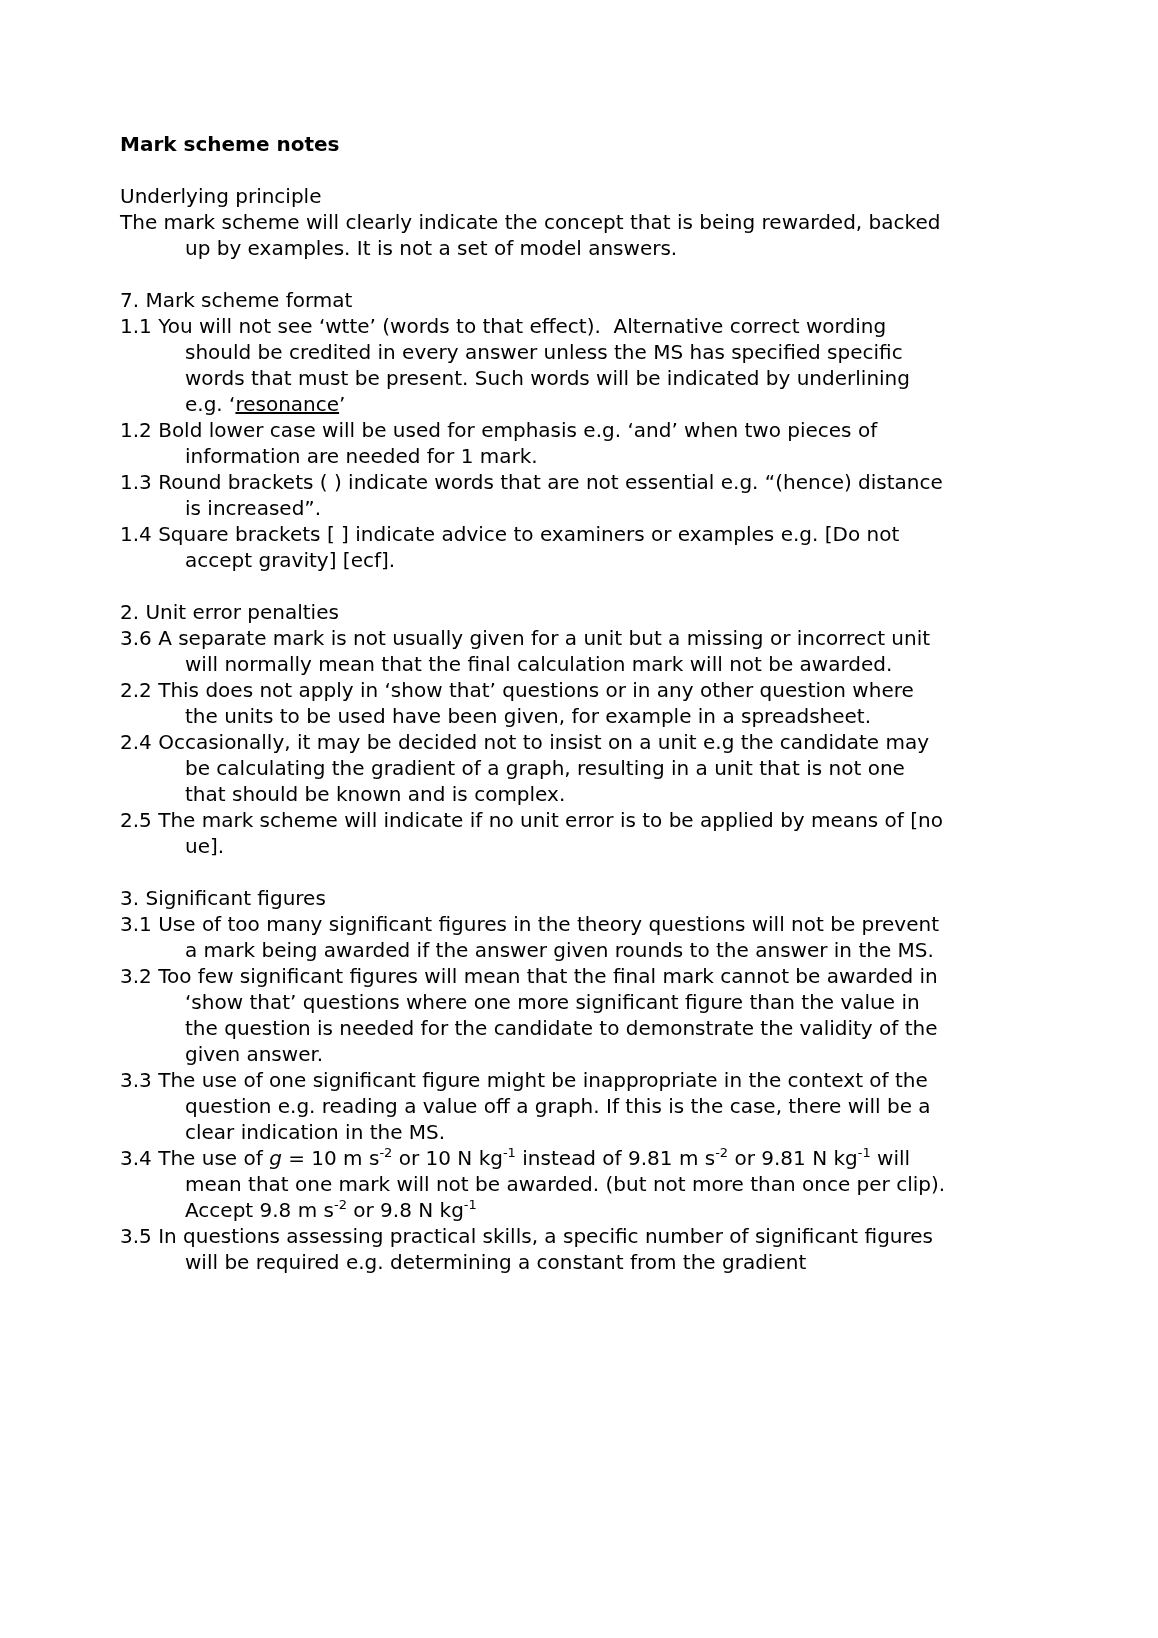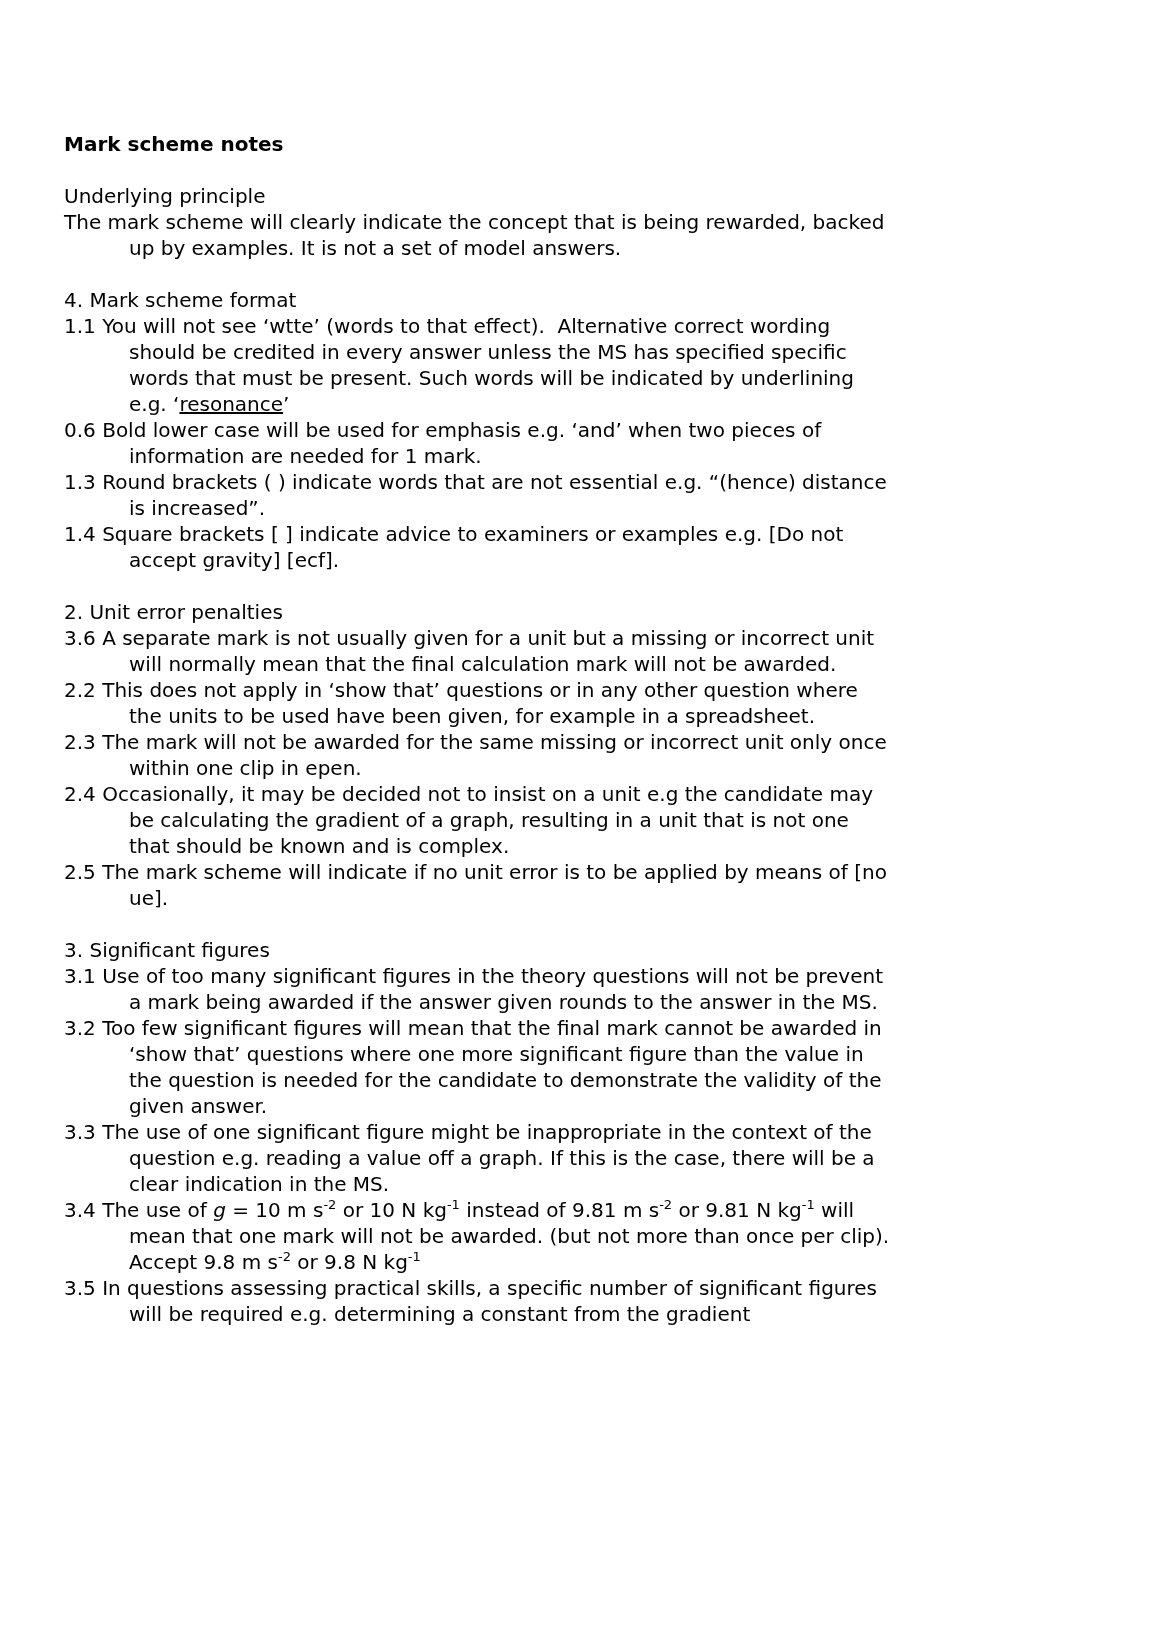--- a/index.html
+++ b/index.html
@@ -7,21 +7,21 @@
     padding: 0;
     background: #ffffff;
   }
   .page {
     position: relative;
     width: 1158px;
     height: 1638px;
     box-sizing: border-box;
     background: #ffffff;
     color: #000000;
-    padding: 131px 0 0 64px;
+    padding: 131px 0 0 120px;
     overflow: hidden;
     font-family: "DejaVu Sans", "Liberation Sans", sans-serif;
   }
   .content {
     width: 826px;
     font-size: 20px;
     line-height: 26px;
   }
   .doc-title {
     font-size: 20px;
@@ -58,31 +58,30 @@
 
 <div class="page">
   <div class="content">
     <h1 class="doc-title">Mark scheme notes</h1>
     <div id="sections">
         <section>
           <h2 class="sec-heading">Underlying principle</h2>
           <p class="item"><span>The mark scheme will clearly indicate the concept that is being rewarded, backed up by examples. It is not a set of model answers.</span></p>
         </section>
         <section>
-          <h2 class="sec-heading">4. Mark scheme format</h2>
+          <h2 class="sec-heading">7. Mark scheme format</h2>
           <p class="item"><span>1.1 You will not see ‘wtte’ (words to that effect).  Alternative correct wording should be credited in every answer unless the MS has specified specific words that must be present. Such words will be indicated by underlining e.g. ‘</span><span class="run-u">resonance</span><span>’</span></p>
-          <p class="item"><span>0.6 Bold lower case will be used for emphasis e.g. ‘</span><span class="run-b">and’</span><span> when two pieces of information are needed for 1 mark.</span></p>
+          <p class="item"><span>1.2 Bold lower case will be used for emphasis e.g. ‘</span><span class="run-b">and’</span><span> when two pieces of information are needed for 1 mark.</span></p>
           <p class="item"><span>1.3 Round brackets ( ) indicate words that are not essential e.g. “(hence) distance is increased”.</span></p>
           <p class="item"><span>1.4 Square brackets [ ] indicate advice to examiners or examples e.g. [Do not accept gravity] [ecf].</span></p>
         </section>
         <section>
           <h2 class="sec-heading">2. Unit error penalties</h2>
           <p class="item"><span>3.6 A separate mark is not usually given for a unit but a missing or incorrect unit will normally mean that the final calculation mark will not be awarded.</span></p>
           <p class="item"><span>2.2 This does not apply in ‘show that’ questions or in any other question where the units to be used have been given, for example in a spreadsheet.</span></p>
-          <p class="item"><span>2.3 The mark will not be awarded for the same missing or incorrect unit only once within one clip in epen.</span></p>
           <p class="item"><span>2.4 Occasionally, it may be decided not to insist on a unit e.g the candidate may be calculating the gradient of a graph, resulting in a unit that is not one that should be known and is complex.</span></p>
           <p class="item"><span>2.5 The mark scheme will indicate if no unit error is to be applied by means of [no ue].</span></p>
         </section>
         <section>
           <h2 class="sec-heading">3. Significant figures</h2>
           <p class="item"><span>3.1 Use of too many significant figures in the theory questions will not be prevent a mark being awarded if the answer given rounds to the answer in the MS.</span></p>
           <p class="item"><span>3.2 Too few significant figures will mean that the final mark cannot be awarded in ‘show that’ questions where one more significant figure than the value in the question is needed for the candidate to demonstrate the validity of the given answer.</span></p>
           <p class="item"><span>3.3 The use of one significant figure might be inappropriate in the context of the question e.g. reading a value off a graph. If this is the case, there will be a clear indication in the MS.</span></p>
           <p class="item"><span>3.4 The use of </span><span class="run-i">g</span><span> = 10 m s</span><sup class="run-sup">-2</sup><span> or 10 N kg</span><sup class="run-sup">-1</sup><span> instead of 9.81 m s</span><sup class="run-sup">-2</sup><span> or 9.81 N kg</span><sup class="run-sup">-1</sup><span> will mean that one mark will not be awarded. (but not more than once per clip). Accept 9.8 m s</span><sup class="run-sup">-2</sup><span> or 9.8 N kg</span><sup class="run-sup">-1</sup></p>
           <p class="item"><span>3.5 In questions assessing practical skills, a specific number of significant figures will be required e.g. determining a constant from the gradient</span></p>

